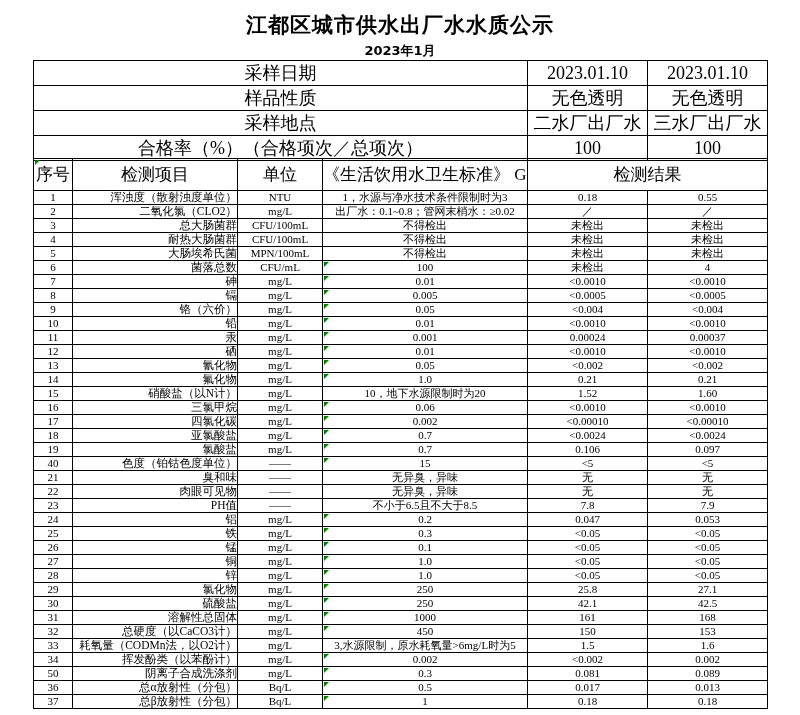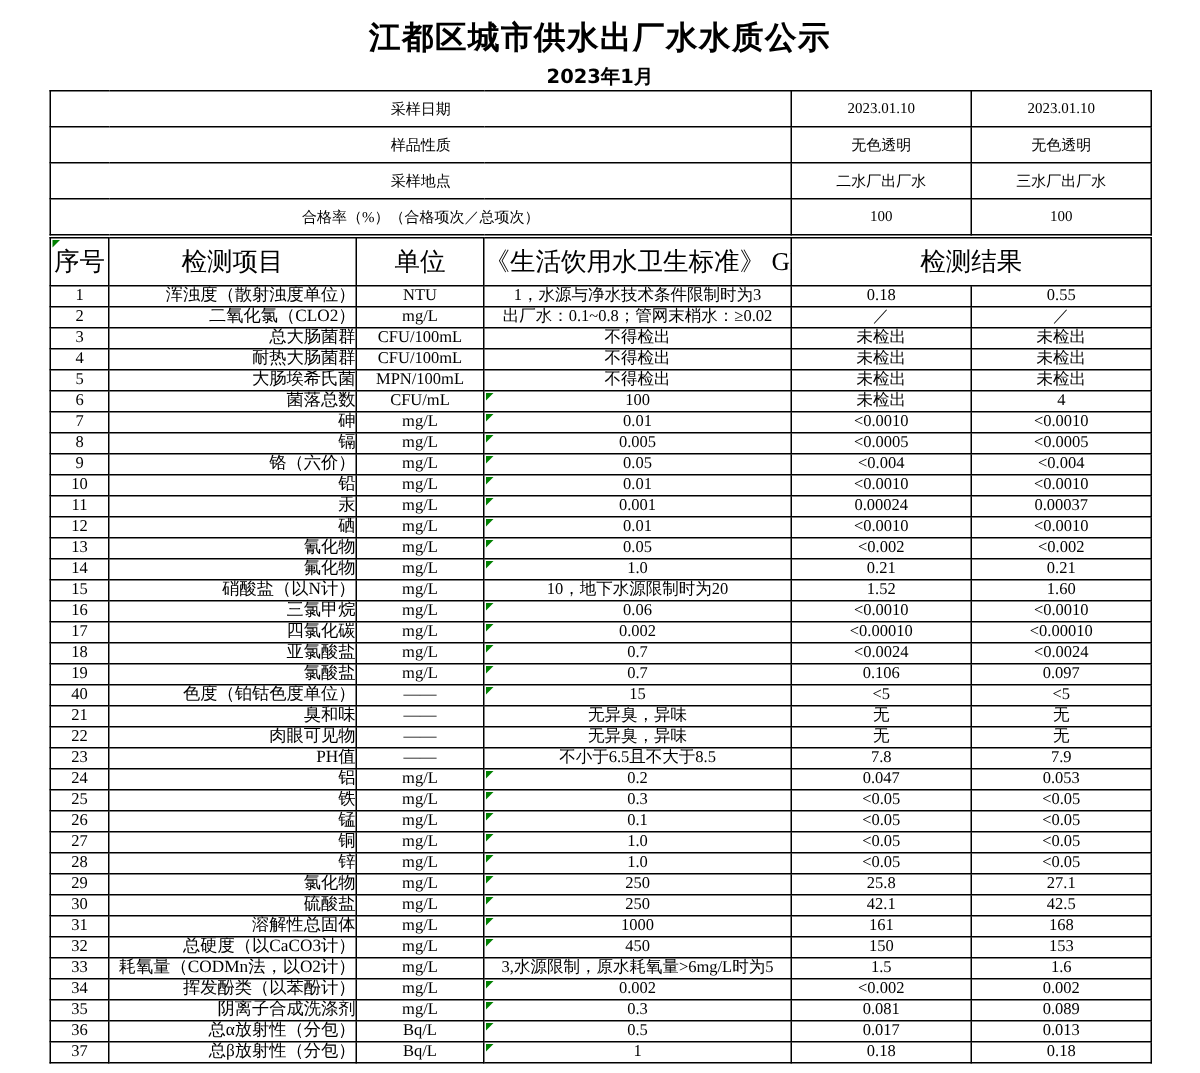--- a/index.html
+++ b/index.html
@@ -22,21 +22,21 @@
 
   table { border-collapse:collapse; table-layout:fixed; position:absolute; left:33px; width:734px; }
   td, th {
     border:1px solid #000; padding:0; margin:0;
     text-align:center; vertical-align:middle;
     overflow:hidden; white-space:nowrap; position:relative;
     font-weight:normal;
   }
 
   .info-table { top:60px; }
-  .info-table td { height:23px; font-size:10px; }
+  .info-table td { height:23px; font-size:18px; }
 
   .results-table { top:158px; }
   .results-table thead th { height:31px; font-size:17px; }
   .results-table tbody td { height:13px; font-size:11px; line-height:13px; }
   .results-table tbody td.c-item { text-align:right; padding-left:2px; font-size:11.5px; }
   .results-table tbody td.c-std { font-size:11px; }
 
   .flag {
     position:absolute; top:1px; left:1px; width:0; height:0;
     border-top:5px solid #008000; border-right:5px solid transparent;
@@ -372,21 +372,21 @@
         </tr>
         <tr>
           <td class="c-no">34</td>
           <td class="c-item">挥发酚类（以苯酚计）</td>
           <td class="c-unit">mg/L</td>
           <td class="c-std"><span class="flag"></span>0.002</td>
           <td class="c-res">&lt;0.002</td>
           <td class="c-res">0.002</td>
         </tr>
         <tr>
-          <td class="c-no">35</td>
+          <td class="c-no">50</td>
           <td class="c-item">阴离子合成洗涤剂</td>
           <td class="c-unit">mg/L</td>
           <td class="c-std"><span class="flag"></span>0.3</td>
           <td class="c-res">0.081</td>
           <td class="c-res">0.089</td>
         </tr>
         <tr>
           <td class="c-no">36</td>
           <td class="c-item">总α放射性（分包）</td>
           <td class="c-unit">Bq/L</td>

